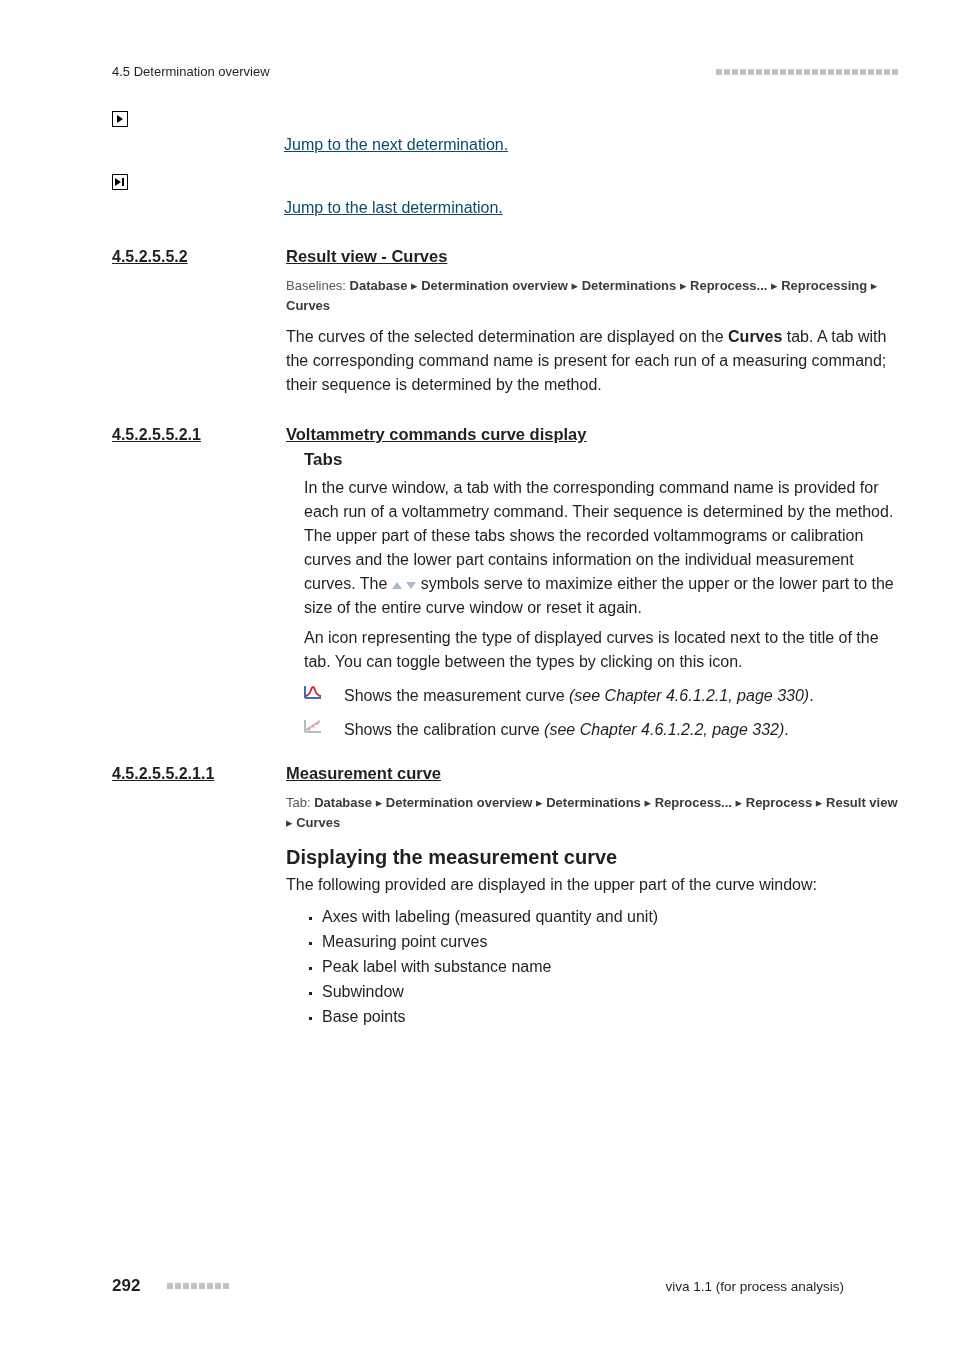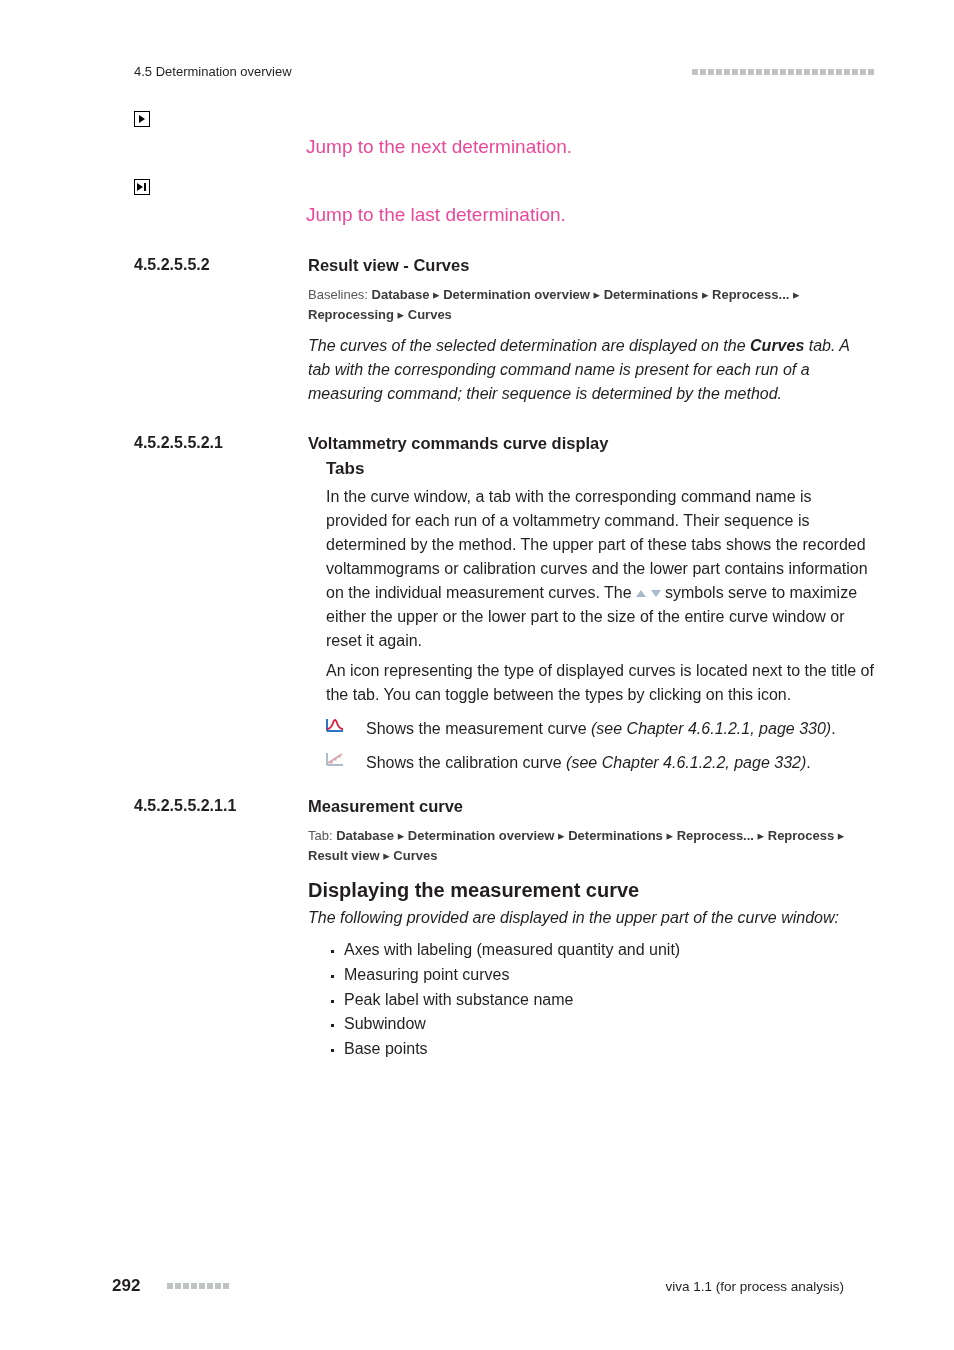--- a/index.html
+++ b/index.html
@@ -7,23 +7,22 @@
     padding: 0;
     font-family: Arial, Helvetica, sans-serif;
     background: #fff;
     color: #231f20;
     width: 954px;
     height: 1350px;
     position: relative;
     box-sizing: border-box;
   }
   .page {
-    padding: 64px 80px 0 112px;
+    padding: 64px 56px 0 112px;
     box-sizing: border-box;
-    margin-left: 22px;
   }
   .hdr-row {
     display: flex;
     justify-content: space-between;
     align-items: center;
     margin-bottom: 32px;
   }
   .hdr-title {
     font-size: 13px;
     color: #231f20;
@@ -49,31 +48,33 @@
     height: 16px;
     border: 1px solid #000;
     box-sizing: border-box;
     display: flex;
     align-items: center;
     justify-content: center;
     margin-right: 156px;
   }
   .left-icon-desc {
     flex: 1;
-    font-size: 19px;
+    font-size: 16px;
     line-height: 1.45;
-    color: #ec4899;
+    color: #0c4a6e;
     padding-top: 22px;
+    text-decoration: underline;
   }
   .play-right svg { display:block; }
 
   .sec-row {
     display: flex;
-    align-items: flex-start;
+    align-items: center;
     margin-top: 28px;
+    text-decoration: underline;
   }
   .sec-num {
     font-weight: 700;
     font-size: 16px;
     min-width: 174px;
   }
   .sec-title {
     font-weight: 700;
     font-size: 16.5px;
   }
@@ -88,21 +89,20 @@
     line-height: 1.5;
   }
   .breadcrumb b { color: #3b3b3c; font-weight:700;}
   .bc-sep { color:#3b3b3c; font-weight:400; }
 
   .body-p {
     font-size: 16px;
     line-height: 1.5;
     color: #231f20;
     margin-top: 10px;
-    font-style: italic;
   }
   .body-p .bold { font-weight:700; }
 
   .sub-head {
     font-weight: 700;
     font-size: 17px;
     margin-top: 6px;
     margin-left: 18px;
   }
   .sub-head2 {

